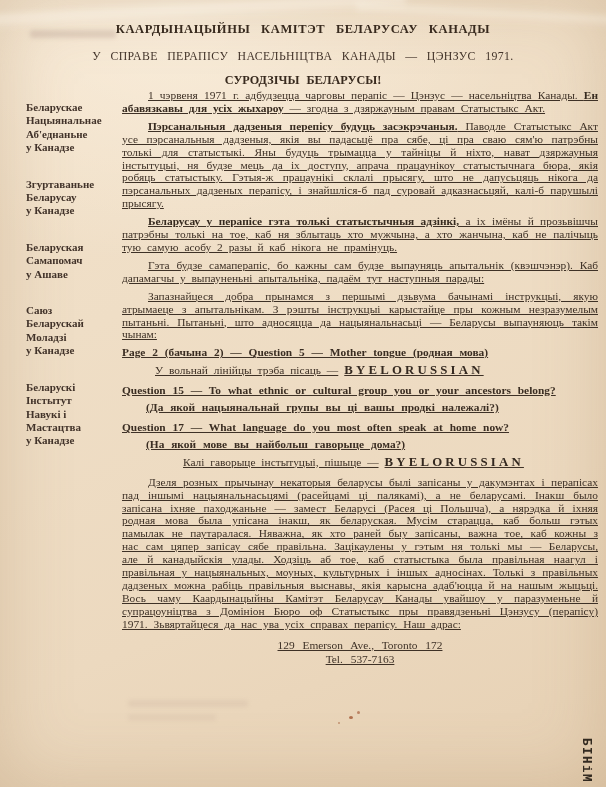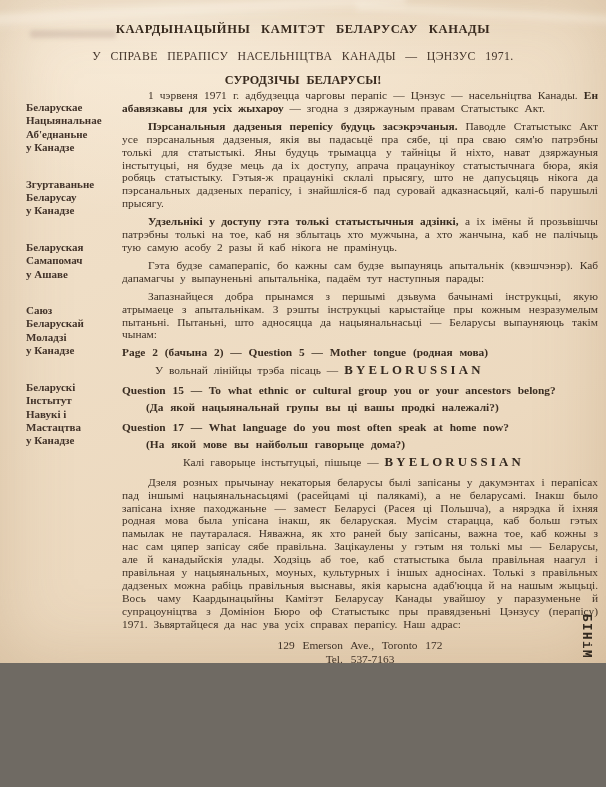--- a/index.html
+++ b/index.html
@@ -1,18 +1,18 @@
 <!DOCTYPE html>
 <html><head>
 <meta charset="utf-8">
 <style>
   html,body{margin:0;padding:0;}
   body{background:#6f6a63;}
   .paper{
-    width:606px;height:663px;position:relative;overflow:hidden;margin:0 auto;
+    width:606px;height:787px;position:relative;overflow:hidden;margin:0 auto;
     background:
       radial-gradient(ellipse 120% 70% at 28% 0%, rgba(255,247,233,.55), rgba(255,247,233,0) 48%),
       linear-gradient(158deg,#f3e2cb 0%,#efdec6 35%,#ecd9bf 68%,#e6d0b3 100%);
     box-shadow: inset 0 0 70px rgba(167,132,92,.30);
     font-family:"Liberation Serif", serif;
     color:#3e3126;
   }
   .crease{position:absolute;filter:blur(3px);pointer-events:none;}
   .crease-top{top:5px;left:-24px;width:430px;height:15px;transform:rotate(-3deg);
     background:linear-gradient(rgba(255,251,242,.55),rgba(255,251,242,0));}
@@ -24,21 +24,21 @@
   .doc-header{position:absolute;top:22px;left:0;right:0;text-align:center;}
   .title{font-size:12.5px;font-weight:bold;letter-spacing:.6px;word-spacing:7px;color:#382a1e;}
   .subtitle{margin-top:12px;font-size:11.8px;letter-spacing:.4px;word-spacing:6px;color:#43342a;}
   .salutation{margin-top:9px;font-size:12.2px;font-weight:bold;word-spacing:4px;color:#382a1e;}
 
   .sidebar{position:absolute;left:26px;top:101px;width:94px;font-weight:bold;
     font-size:11px;line-height:13.4px;color:#42332a;}
   .org{margin-bottom:23px;}
 
   .main{position:absolute;left:122px;top:89px;width:476px;
-    font-size:11.4px;line-height:12.9px;text-align:justify;word-spacing:3px;}
+    font-size:11.4px;line-height:12.9px;text-align:justify;word-spacing:3px;text-decoration:underline;}
   .para{margin:0 0 5px;text-indent:26px;}
   .seg-bold{font-weight:bold;color:#362a1f;}
 
   .qa{margin:3px 0 7px;}
   .qa-line{text-align:left;margin-bottom:4px;line-height:13.2px;}
   .q{font-weight:bold;word-spacing:4px;color:#3a2d22;}
   .ind-24{padding-left:24px;}
   .ind-33{padding-left:33px;}
   .ind-61{padding-left:61px;}
   .ind-140{padding-left:140px;}
@@ -102,21 +102,21 @@
         <div>Інстытут</div>
         <div>Навукі і</div>
         <div>Мастацтва</div>
         <div>у Канадзе</div>
       </div>
   </div>
 
   <div class="main">
     <p class="para"><span>1 чэрвеня 1971 г. адбудзецца чарговы перапіс — Цэнзус — насельніцтва Канады. </span><span class="seg-bold">Ен абавязкавы для усіх жыхароу</span><span> — згодна з дзяржауным правам Статыстыкс Акт.</span></p>
     <p class="para"><span class="seg-bold">Пэрсанальныя дадзеныя перепісу будуць засэкрэчаныя.</span><span> Паводле Статыстыкс Акт усе пэрсанальныя дадзеныя, якія вы падасьцё пра сябе, ці пра сваю сям'ю патрэбны толькі для статыстыкі. Яны будуць трымацца у тайніцы й ніхто, нават дзяржауныя інстытуцыі, ня будзе мець да іх доступу, апрача працаунікоу статыстычнага бюра, якія робяць статыстыку. Гэтыя-ж працаунікі склалі прысягу, што не дапусьцяць нікога да пэрсанальных дадзеных перапісу, і знайшліся-б пад суровай адказнасьцяй, калі-б парушылі прысягу.</span></p>
-    <p class="para"><span class="seg-bold">Удзельнікі у доступу гэта толькі статыстычныя адзінкі,</span><span> а іх імёны й прозьвішчы патрэбны толькі на тое, каб ня зблытаць хто мужчына, а хто жанчына, каб не палічыць тую самую асобу 2 разы й каб нікога не прамінуць.</span></p>
+    <p class="para"><span class="seg-bold">Беларусау у перапісе гэта толькі статыстычныя адзінкі,</span><span> а іх імёны й прозьвішчы патрэбны толькі на тое, каб ня зблытаць хто мужчына, а хто жанчына, каб не палічыць тую самую асобу 2 разы й каб нікога не прамінуць.</span></p>
     <p class="para"><span>Гэта будзе самаперапіс, бо кажны сам будзе выпауняць апытальнік (квэшчэнэр). Каб дапамагчы у выпауненьні апытальніка, падаём тут наступныя парады:</span></p>
     <p class="para"><span>Запазнайцеся добра прынамся з першымі дзьвума бачынамі інструкцыі, якую атрымаеце з апытальнікам. З рэшты інструкцыі карыстайце пры кожным незразумелым пытаньні. Пытаньні, што адносяцца да нацыянальнасьці — Беларусы выпауняюць такім чынам:</span></p>
 
     <div class="qa">
       <div class="qa-line q">Page 2 (бачына 2) — Question 5 — Mother tongue (родная мова)</div>
       <div class="qa-line ind-33"><span>У вольнай лінійцы трэба пісаць —</span><span class="answer-word">BYELORUSSIAN</span></div>
     </div>
 
 
     <div class="qa">

